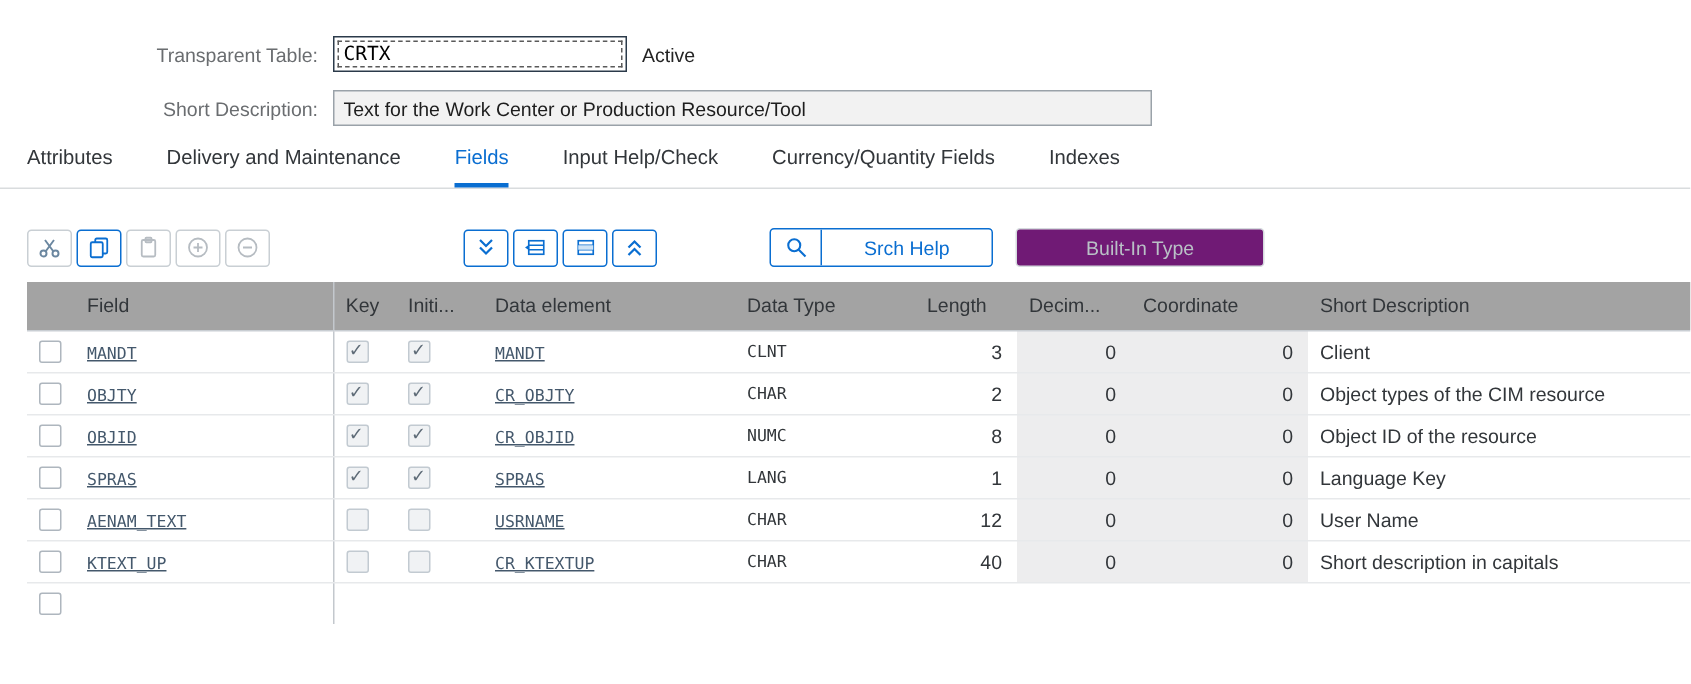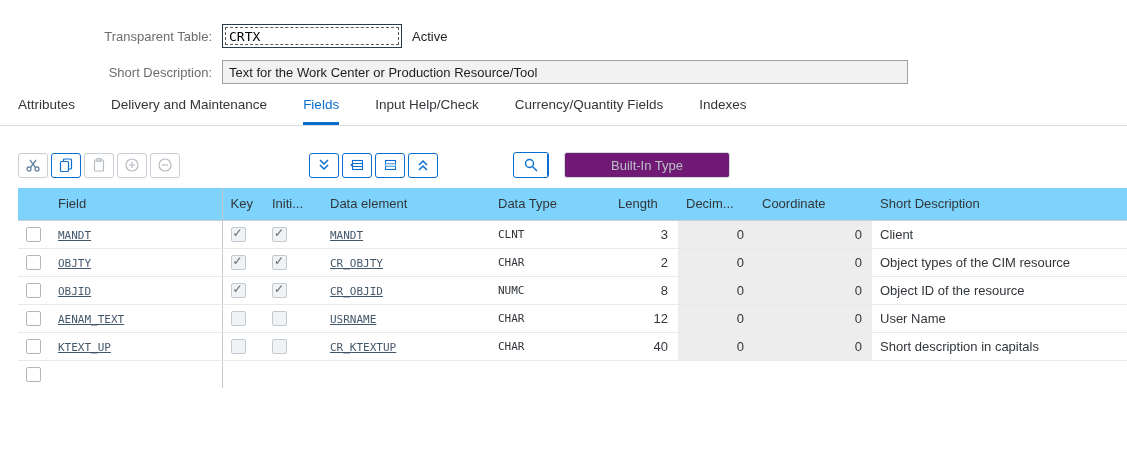--- a/index.html
+++ b/index.html
@@ -10,28 +10,28 @@
     color: #32363a;
     font-size: 13px;
   }
   :root { --accent: #0a6ed1; --link: #44586c; }
 
   
   .form-area { padding-top: 24px; }
   .form-row { display: flex; align-items: center; height: 24px; margin-bottom: 12px; }
   .form-label { width: 222px; text-align: right; padding-right: 10px; color: #6a6d70; }
   .tt-input {
-    width: 180px; height: 24px; border: 1px solid #2b3a4a;
+    width: 196px; height: 24px; border: 1px solid #2b3a4a;
     outline: 1px dashed #5a5a5a; outline-offset: -4px;
     font-family: "DejaVu Sans Mono", monospace; font-size: 13px;
     padding: 0 6px; background: #fff; color: #000;
   }
   .status { margin-left: 10px; color: #242424; }
   .desc-input {
-    width: 686px; height: 24px; border: 1px solid #9aa2a9; background: #f2f2f2;
+    width: 546px; height: 24px; border: 1px solid #9aa2a9; background: #f2f2f2;
     font-family: "Liberation Sans", sans-serif; font-size: 13px; padding: 0 6px; color: #1d1d1d;
   }
 
   
   .tabbar { display: flex; gap: 36px; padding-left: 18px; margin-top: 13px; border-bottom: 1px solid #d9dcde; }
   .tab { font-size: 13.5px; padding-bottom: 10px; border-bottom: 3px solid transparent; cursor: pointer; white-space: nowrap; }
   .tab.active { color: var(--accent); border-bottom-color: var(--accent); }
 
   
   .toolbar { display: flex; align-items: center; margin: 25px 0 0 18px; height: 28px; }
@@ -47,21 +47,21 @@
   .seg-icon { width: 34px; display: flex; align-items: center; justify-content: center; border-right: 1px solid var(--accent); cursor: pointer; }
   .seg-label { display: flex; align-items: center; padding: 0 28px; color: var(--accent); cursor: pointer; }
   .btn-disabled {
     height: 26px; padding: 0 46px; margin-left: 15px; border: 1px solid #d5dade; border-radius: 3px;
     background: #701a75; color: #b9c0c6; font-size: 13px; display: inline-flex; align-items: center;
   }
 
   
   table.grid { border-collapse: collapse; table-layout: fixed; width: 1109px; margin: 9px 0 0 18px; }
   .grid thead th {
-    height: 32px; background: #7dd3fc; font-weight: normal; text-align: left;
+    height: 32px; background: #a3a3a3; font-weight: normal; text-align: left;
     padding-left: 8px; border-bottom: 1px solid #c9ced3; color: #32363a;
   }
   .grid tbody td { height: 28px; border-bottom: 1px solid #e7e9eb; padding-left: 8px; }
   .grid th:nth-child(2), .grid td:nth-child(2) { border-right: 1px solid #c3c8cd; }
   .grid td.num { text-align: right; padding-right: 10px; padding-left: 0; }
   .grid td.ro { background: #ededee; }
   .grid .mono, .grid .link { font-family: "DejaVu Sans Mono", monospace; font-size: 11px; }
   .grid .link { color: var(--link); text-decoration: underline; cursor: pointer; }
   .grid tr.partial td { border-bottom: none; }
 
@@ -179,20 +179,21 @@
   <span class="tb-group3">
     <span class="seg">
       <span class="seg-icon">
         <span>
           <svg class="ic" width="16" height="16" viewBox="0 0 16 16" fill="none" stroke="#0a6ed1" stroke-width="1.4">
             <circle cx="6.5" cy="6.5" r="4"></circle>
               <path d="M9.5 9.5 L14 14"></path>
           </svg>
         </span>
       </span>
+      <span class="seg-label">Srch Help</span>
     </span>
   </span>
 
   <button class="btn-disabled">Built-In Type</button>
 </div>
 
 <table class="grid">
   <colgroup>
     <col style="width:32px">
       <col style="width:172px">
@@ -251,20 +252,32 @@
         <td><span class="cb dis checked"></span></td>
         <td><a class="link">CR_OBJID</a></td>
         <td class="mono">NUMC</td>
         <td class="num">8</td>
         <td class="num ro">0</td>
         <td class="num ro">0</td>
         <td>Object ID of the resource</td>
       </tr>
       <tr>
         <td><span class="cb sel"></span></td>
+        <td><a class="link">SPRAS</a></td>
+        <td><span class="cb dis checked"></span></td>
+        <td><span class="cb dis checked"></span></td>
+        <td><a class="link">SPRAS</a></td>
+        <td class="mono">LANG</td>
+        <td class="num">1</td>
+        <td class="num ro">0</td>
+        <td class="num ro">0</td>
+        <td>Language Key</td>
+      </tr>
+      <tr>
+        <td><span class="cb sel"></span></td>
         <td><a class="link">AENAM_TEXT</a></td>
         <td><span class="cb dis"></span></td>
         <td><span class="cb dis"></span></td>
         <td><a class="link">USRNAME</a></td>
         <td class="mono">CHAR</td>
         <td class="num">12</td>
         <td class="num ro">0</td>
         <td class="num ro">0</td>
         <td>User Name</td>
       </tr>

